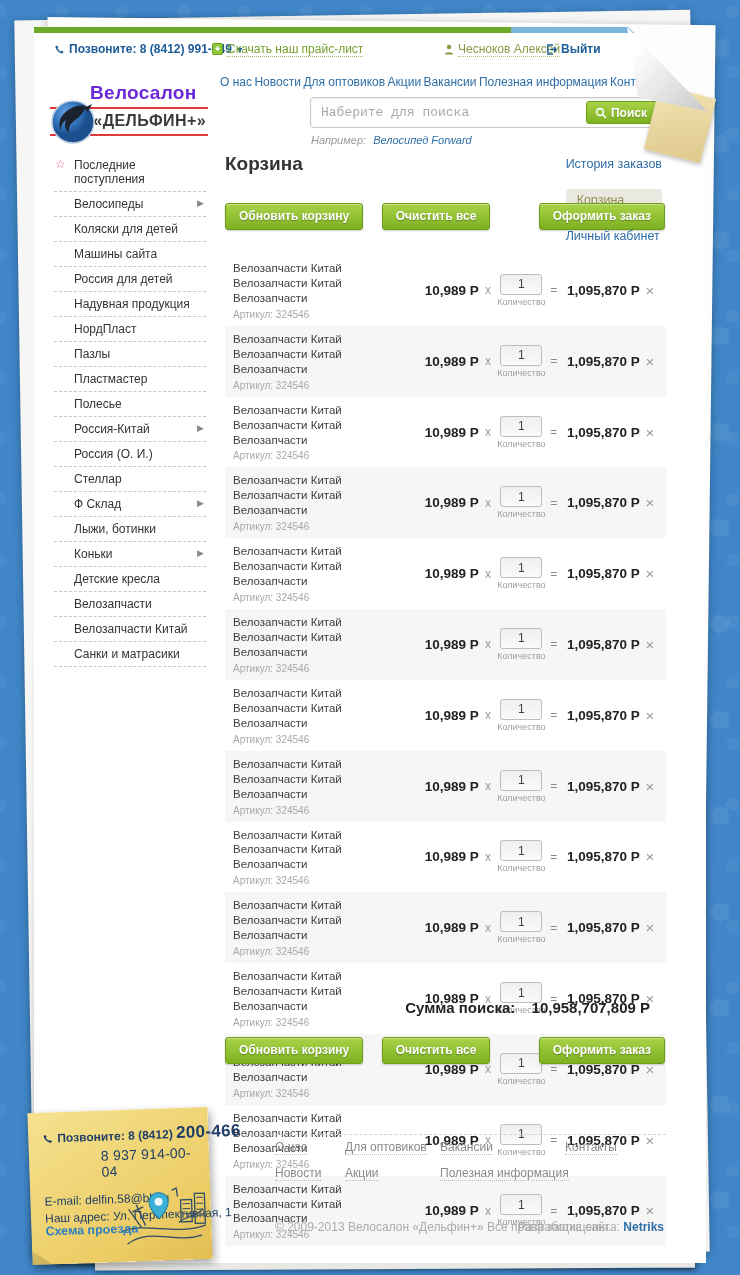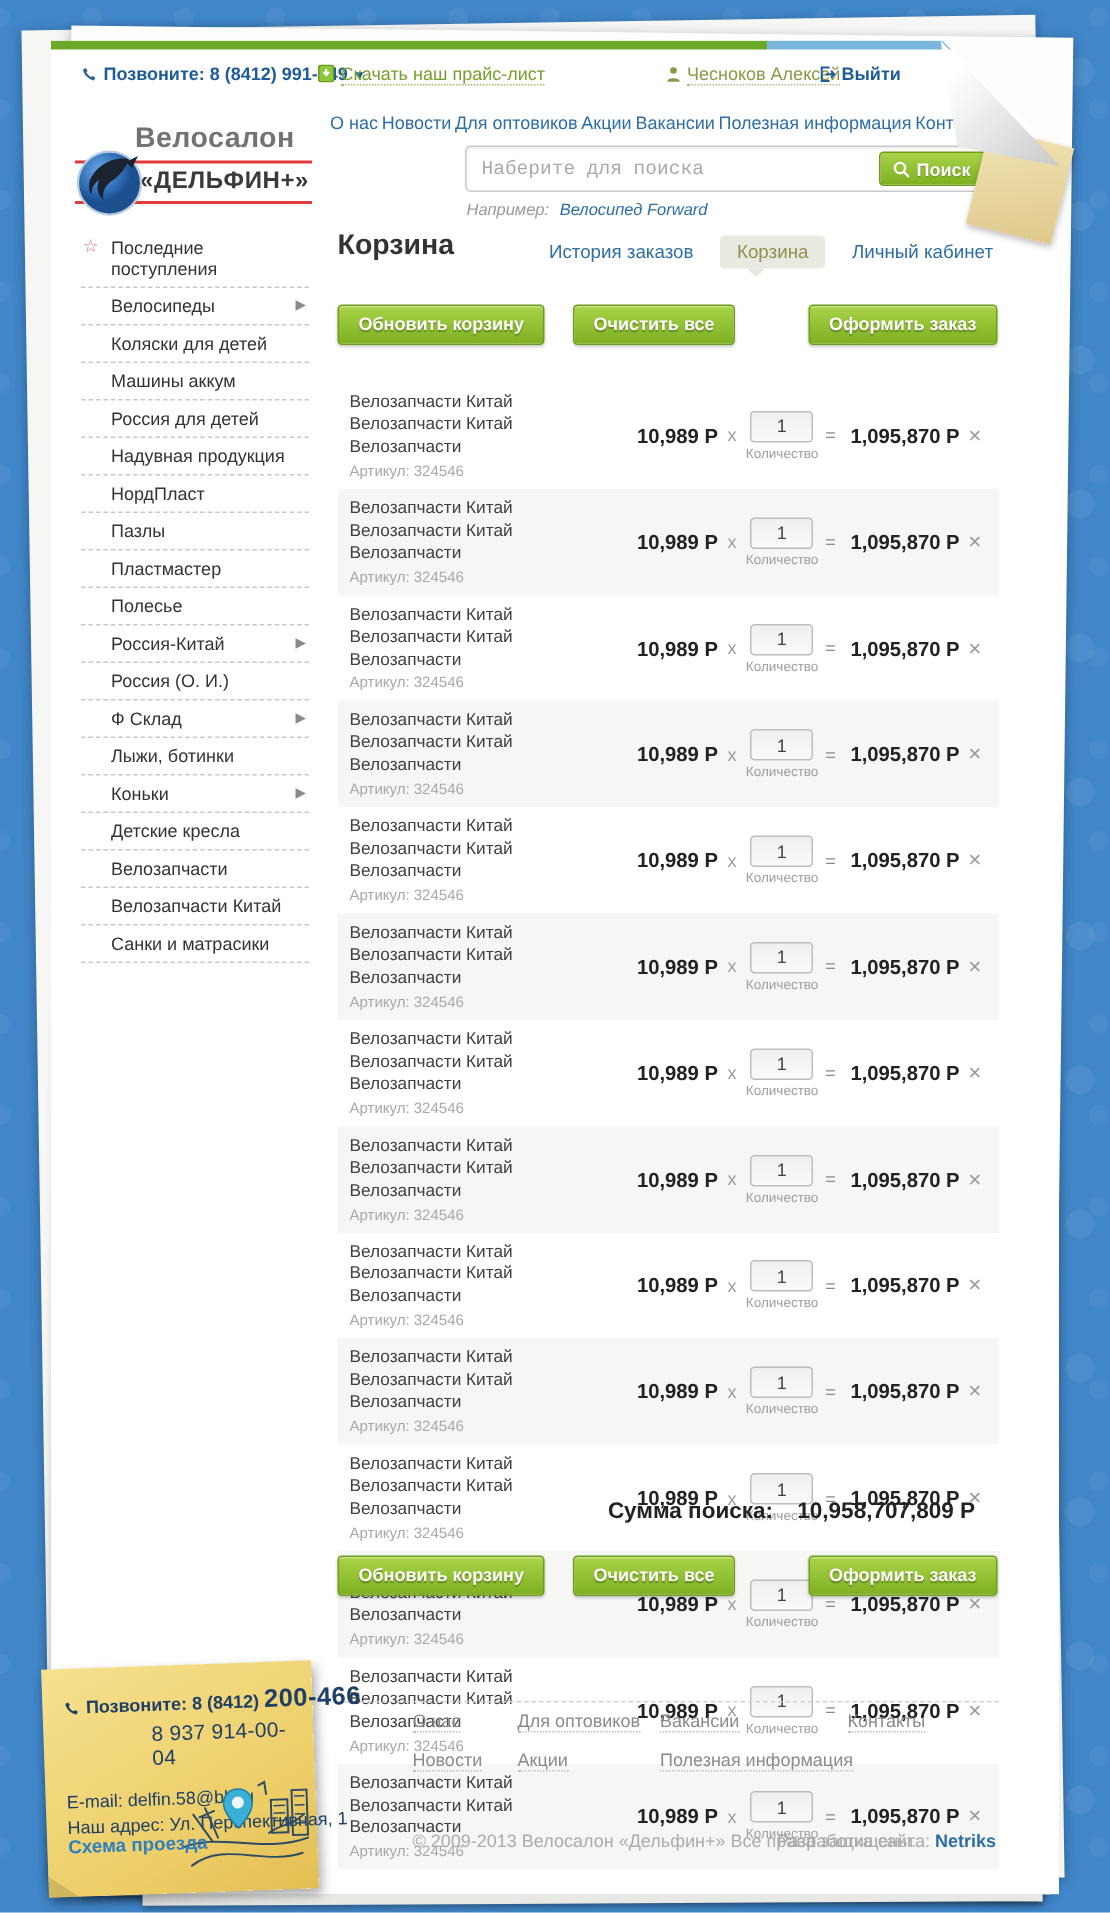--- a/index.html
+++ b/index.html
@@ -45,21 +45,21 @@
   .tb-price { left:178px; color:#76a02c; }
   .tb-price .lbl { border-bottom:1px dotted #9cbd62; }
   .tb-user  { left:410px; color:#8a9a44; }
   .tb-user .lbl { border-bottom:1px dotted #b3bd89; }
   .tb-exit  { left:512px; color:#1d5c99; font-weight:bold; }
   .caret { font-size:9px; color:#1d5c99; }
   .mini-ico { display:inline-block; vertical-align:-2px; margin-right:4px; }
 
   
   .logo { position:absolute; left:16px; top:55px; width:158px; height:66px; }
-  .logo-line1 { margin-left:40px; font-size:19px; font-weight:bold; color:#737373; letter-spacing:.3px; }
+  .logo-line1 { margin-left:40px; font-size:19px; font-weight:bold; color:#6d28d9; letter-spacing:.3px; }
   .logo-mid { margin-top:3px; border-top:2px solid #e03a3a; border-bottom:2px solid #e03a3a;
     padding:3px 2px 4px 0; text-align:right; font-size:16px; font-weight:bold; color:#3a3a3a; letter-spacing:.4px; }
   .dolphin { position:absolute; left:-2px; top:14px; z-index:2; }
 
   
   .nav { position:absolute; left:186px; top:48px; width:442px; display:flex; justify-content:space-between;
     font-size:12px; color:#2e6ea6; }
   .nav span { cursor:pointer; white-space:nowrap; }
 
   
@@ -77,21 +77,21 @@
   
   .sidebar { position:absolute; left:20px; top:126px; width:152px; }
   .side-item { position:relative; padding:5px 2px 5px 20px; font-size:12px; color:#333;
     border-bottom:1px dashed #c9c9c9; cursor:pointer; }
   .side-item .star { position:absolute; left:1px; top:4px; color:#e8718d; font-size:12px; }
   .side-item .sub-arrow { position:absolute; right:2px; top:6px; color:#8a8a8a; font-size:9px; }
 
   
   .main { position:absolute; left:191px; top:126px; width:441px; }
   .page-title { font-size:19px; font-weight:bold; color:#333; }
-  .tabs { position:absolute; right:4px; top:4px; display:flex; gap:18px; align-items:center; font-size:12.5px; }
+  .tabs { position:absolute; right:4px; top:4px; display:flex; gap:18px; font-size:12.5px;flex-direction:column; }
   .tab-link { color:#2e6ea6; cursor:pointer; white-space:nowrap; }
   .tab-active { position:relative; background:#e9e9e2; border-radius:3px; padding:4px 11px; color:#90904f; cursor:default; }
   .tab-active::after { content:""; position:absolute; left:18px; bottom:-6px; border-left:6px solid transparent;
     border-right:6px solid transparent; border-top:6px solid #e9e9e2; }
 
   .btn { display:inline-block; background:linear-gradient(#a9d348,#7db022); border:1px solid #6d9c1b; border-radius:3px;
     color:#fff; font-weight:bold; font-size:12px; padding:5px 13px 6px; text-shadow:0 1px 1px rgba(0,0,0,.3);
     box-shadow:inset 0 1px 0 rgba(255,255,255,.35), 0 1px 2px rgba(0,0,0,.2); cursor:pointer; white-space:nowrap;
     font-family:"Liberation Sans",sans-serif; }
   .actions-top { position:absolute; top:50px; left:0; width:100%; }
@@ -241,21 +241,21 @@
       </div>
 
       <div class="side-item">
         
         <span>Коляски для детей</span>
         
       </div>
 
       <div class="side-item">
         
-        <span>Машины аккум</span>
+        <span>Машины сайта</span>
         
       </div>
 
       <div class="side-item">
         
         <span>Россия для детей</span>
         
       </div>
 
       <div class="side-item">
@@ -293,20 +293,25 @@
         <span>Россия-Китай</span>
         <span class="sub-arrow">▶</span>
       </div>
 
       <div class="side-item">
         
         <span>Россия (О. И.)</span>
         
       </div>
 
+      <div class="side-item">
+        
+        <span>Стеллар</span>
+        
+      </div>
 
       <div class="side-item">
         
         <span>Ф Склад</span>
         <span class="sub-arrow">▶</span>
       </div>
 
       <div class="side-item">
         
         <span>Лыжи, ботинки</span>

